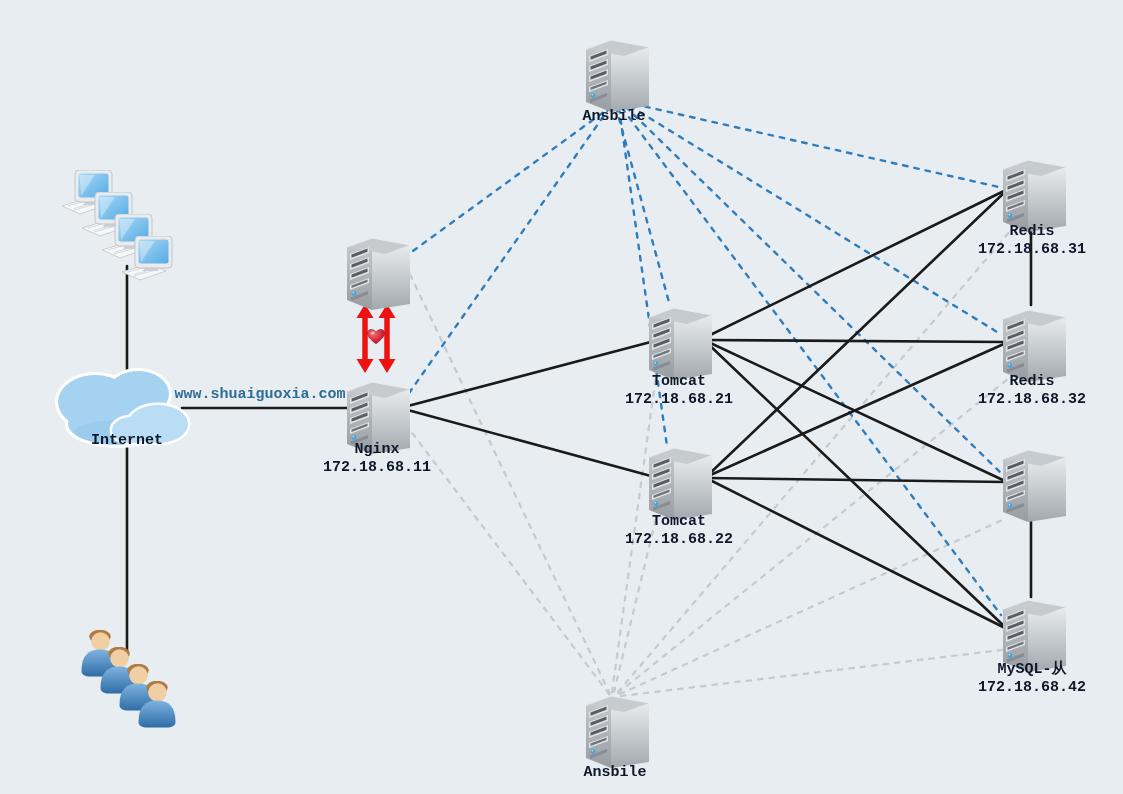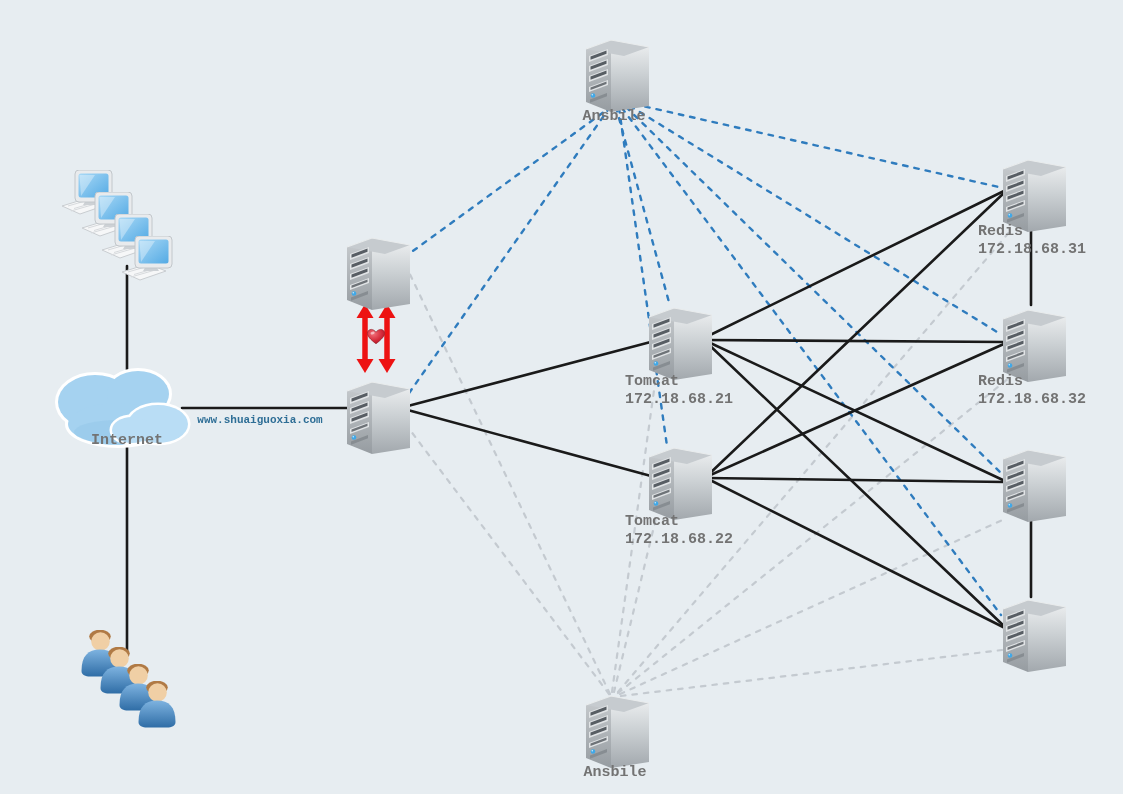--- a/index.html
+++ b/index.html
@@ -1,24 +1,24 @@
 <!DOCTYPE html>
 <html><head>
 <meta charset="utf-8">
 <style>
   html,body{margin:0;padding:0;background:#e7edf1;}
   #canvas{position:relative;width:1123px;height:794px;background:#e7edf1;overflow:hidden;
           font-family:"Liberation Mono","DejaVu Sans Mono",monospace;}
   .layer{position:absolute;left:0;top:0;}
   .icon{position:absolute;}
-  .lbl{position:absolute;transform:translateX(-50%);font-weight:bold;
-       font-size:15px;line-height:18px;color:#737373;white-space:nowrap;}
+  .lbl{position:absolute;transform:translateX(-50%);text-align:center;font-weight:bold;
+       font-size:15px;line-height:18px;color:#0f172a;white-space:nowrap;}
   .lbl .ip{letter-spacing:0px;}
-  .domain-lbl{position:absolute;transform:translateX(-50%);font-weight:bold;font-size:11px;
-       color:#2e6e96;white-space:nowrap;margin-top:28px;}
+  .domain-lbl{position:absolute;transform:translateX(-50%);font-weight:bold;font-size:15px;
+       color:#2e6e96;white-space:nowrap;}
 </style>
 </head>
 <body>
 
 <div id="canvas">
 
   <svg width="0" height="0" style="position:absolute">
     <defs>
       <linearGradient id="gSide" x1="0" y1="0" x2="0" y2="1">
         <stop offset="0" stop-color="#f0f2f3"></stop>
@@ -203,20 +203,24 @@
   <div class="domain-lbl" style="left:260px;top:386px">www.shuaiguoxia.com</div>
 
   <div class="lbl" style="left:614px;top:108px">
     <div>Ansbile</div>
   </div>
 
   <div class="lbl" style="left:127px;top:432px">
     <div>Internet</div>
   </div>
 
+  <div class="lbl" style="left:377px;top:441px">
+    <div>Nginx</div>
+    <div class="ip">172.18.68.11</div>
+  </div>
 
   <div class="lbl" style="left:679px;top:373px">
     <div>Tomcat</div>
     <div class="ip">172.18.68.21</div>
   </div>
 
   <div class="lbl" style="left:679px;top:513px">
     <div>Tomcat</div>
     <div class="ip">172.18.68.22</div>
   </div>
@@ -225,18 +229,22 @@
     <div>Redis</div>
     <div class="ip">172.18.68.31</div>
   </div>
 
   <div class="lbl" style="left:1032px;top:373px">
     <div>Redis</div>
     <div class="ip">172.18.68.32</div>
   </div>
 
 
+  <div class="lbl" style="left:1032px;top:661px">
+    <div>MySQL-从</div>
+    <div class="ip">172.18.68.42</div>
+  </div>
 
   <div class="lbl" style="left:615px;top:764px">
     <div>Ansbile</div>
   </div>
 
 </div>
 
 </body></html>

